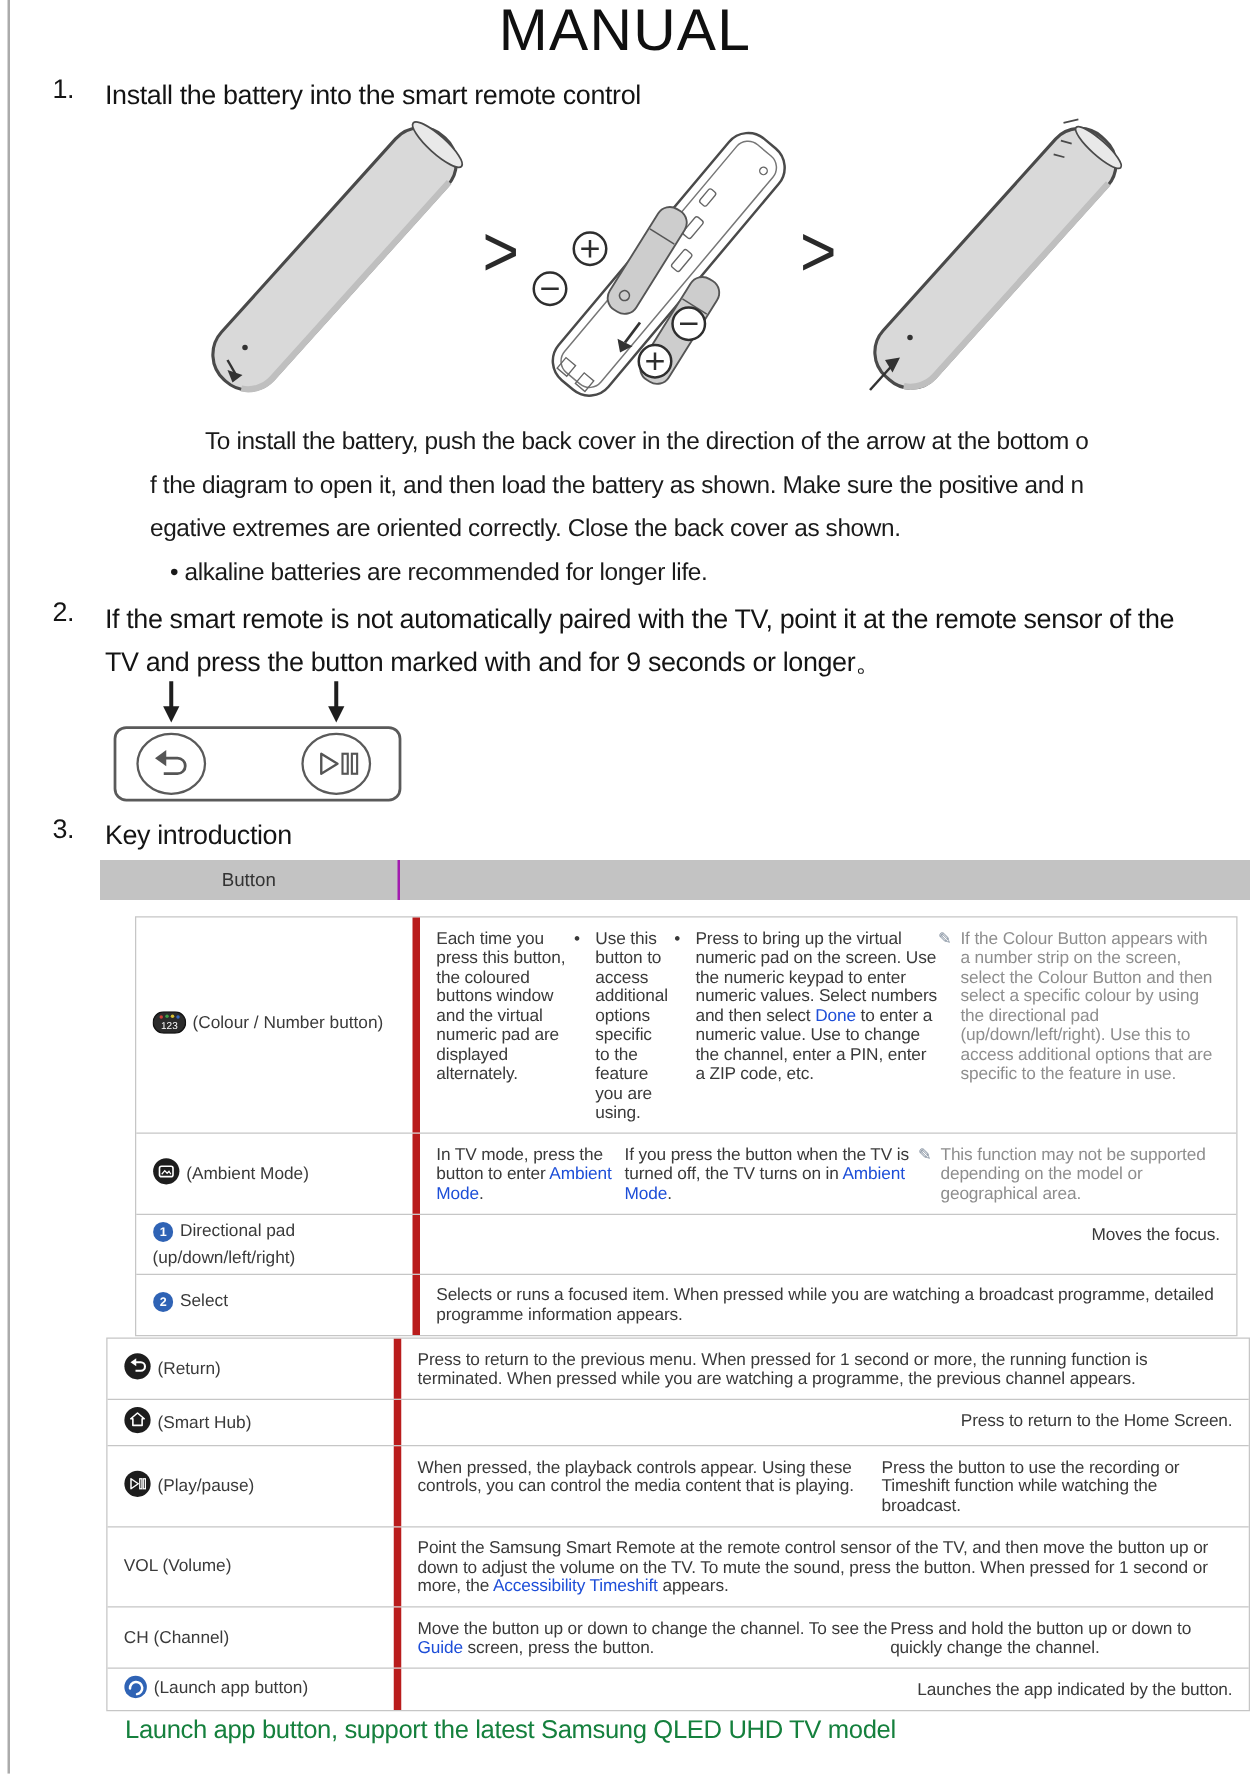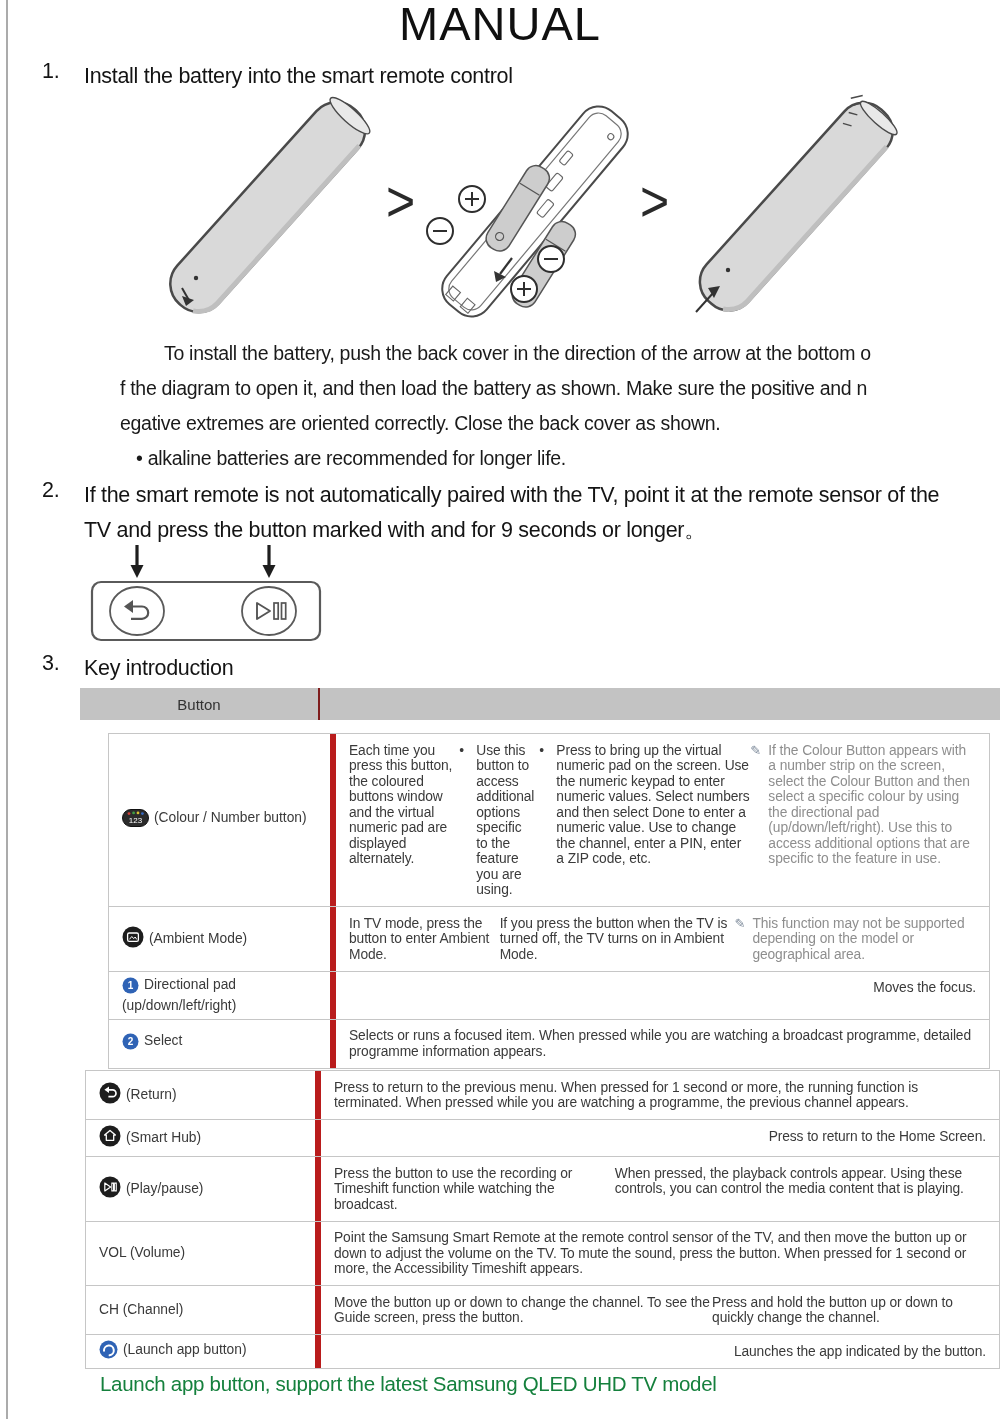--- a/index.html
+++ b/index.html
@@ -21,39 +21,39 @@
   .illus{position:absolute;}
   .chev{position:absolute;font-size:50px;font-weight:400;color:#2a2a2a;transform:scaleY(1.15);}
   .para{position:absolute;left:120px;top:336px;width:860px;font-size:19.5px;
     letter-spacing:-0.3px;color:#1a1a1a;}
   .para div{line-height:35px;white-space:nowrap;}
   .para .l0{text-indent:44px;}
   .para .l3{padding-left:16px;}
   .t1head{position:absolute;left:80px;top:688px;width:920px;height:32px;background:#c3c3c3;
     display:flex;font-size:15px;color:#333;}
   .t1head .hc{display:flex;align-items:center;justify-content:center;}
-  .t1head .h0{width:238px;border-right:2px solid #7f1d1d;}
+  .t1head .h0{width:238px;border-right:2px solid #a21caf;}
   .t1head .h1{flex:1;}
   .tbl{position:absolute;border:1px solid #c6c6c6;background:#fff;box-sizing:border-box;}
   .tbl1{left:108px;top:733px;width:882px;}
   .tbl2{left:85px;top:1070px;width:915px;}
   .tr{display:flex;border-bottom:1px solid #c6c6c6;}
   .tr:last-child{border-bottom:none;}
   .td-btn{flex:0 0 227px;border-right:6px solid #b91c1c;padding:5px 8px 5px 13px;
     font-size:13.8px;line-height:16px;color:#3a3a3a;display:flex;align-items:center;box-sizing:border-box;}
   .tbl2 .td-btn{flex:0 0 235px;}
   .td-btn .icon{display:inline-block;vertical-align:-5px;margin-right:5px;}
   .td-desc{flex:1;padding:6px 13px;font-size:13.8px;line-height:15.5px;color:#3a3a3a;
     display:flex;flex-direction:row;justify-content:flex-end;letter-spacing:-0.1px;box-sizing:border-box;}
   .blk{margin:2.5px 0;}
   .blk.bullet{display:flex;}
   .blk .dot{width:17px;flex:none;text-align:left;padding-left:5px;}
   .blk.note{display:flex;color:#8e8e8e;}
   .blk .pencil{width:18px;flex:none;color:#7d8a9a;font-size:13px;}
-  .link{color:#404040;}
+  .link{color:#1d4ed8;}
   .footer{position:absolute;left:100px;top:1372px;font-size:20.5px;letter-spacing:-0.3px;color:#15803d;}
 </style>
 </head>
 <body>
 
 <div class="scanline"></div>
 
 <h1 class="title">MANUAL</h1>
 
 <div class="step step1">
@@ -296,24 +296,24 @@
       <div class="td-btn">
         <div><span class="icon"><svg width="22" height="22" viewBox="0 0 22 22">
               <circle cx="11" cy="11" r="10.5" fill="#1d1d1d"></circle>
               <path d="M5.8 7 v8 l5.8 -4 z" fill="none" stroke="#fff" stroke-width="1.2" stroke-linejoin="round"></path>
               <rect x="12.8" y="7" width="1.7" height="8" fill="none" stroke="#fff" stroke-width="1"></rect>
               <rect x="15.6" y="7" width="1.7" height="8" fill="none" stroke="#fff" stroke-width="1"></rect>
             </svg></span><span>(Play/pause)</span></div>
       </div>
       <div class="td-desc">
         <div class="blk p">
+          <div class="blk-text"><span>When pressed, the playback controls appear. Using these controls, you can control the media content that is playing.</span></div>
+        </div>
+        <div class="blk p">
           <div class="blk-text"><span>Press the button to use the recording or Timeshift function while watching the broadcast.</span></div>
-        </div>
-        <div class="blk p">
-          <div class="blk-text"><span>When pressed, the playback controls appear. Using these controls, you can control the media content that is playing.</span></div>
         </div>
       </div>
     </div>
     <div class="tr">
       <div class="td-btn">
         <div><span>VOL (Volume)</span></div>
       </div>
       <div class="td-desc">
         <div class="blk p">
           <div class="blk-text"><span>Point the Samsung Smart Remote at the remote control sensor of the TV, and then move the button up or down to adjust the volume on the TV. To mute the sound, press the button. When pressed for 1 second or more, the </span><span class="link">Accessibility Timeshift</span><span> appears.</span></div>

